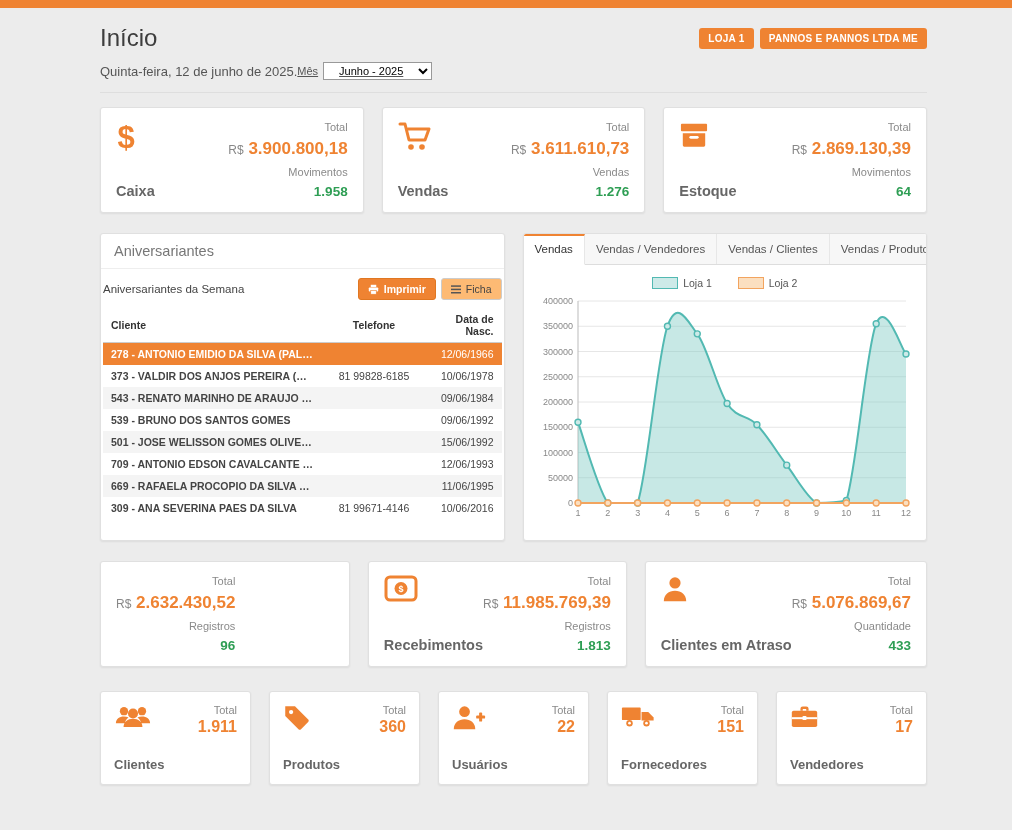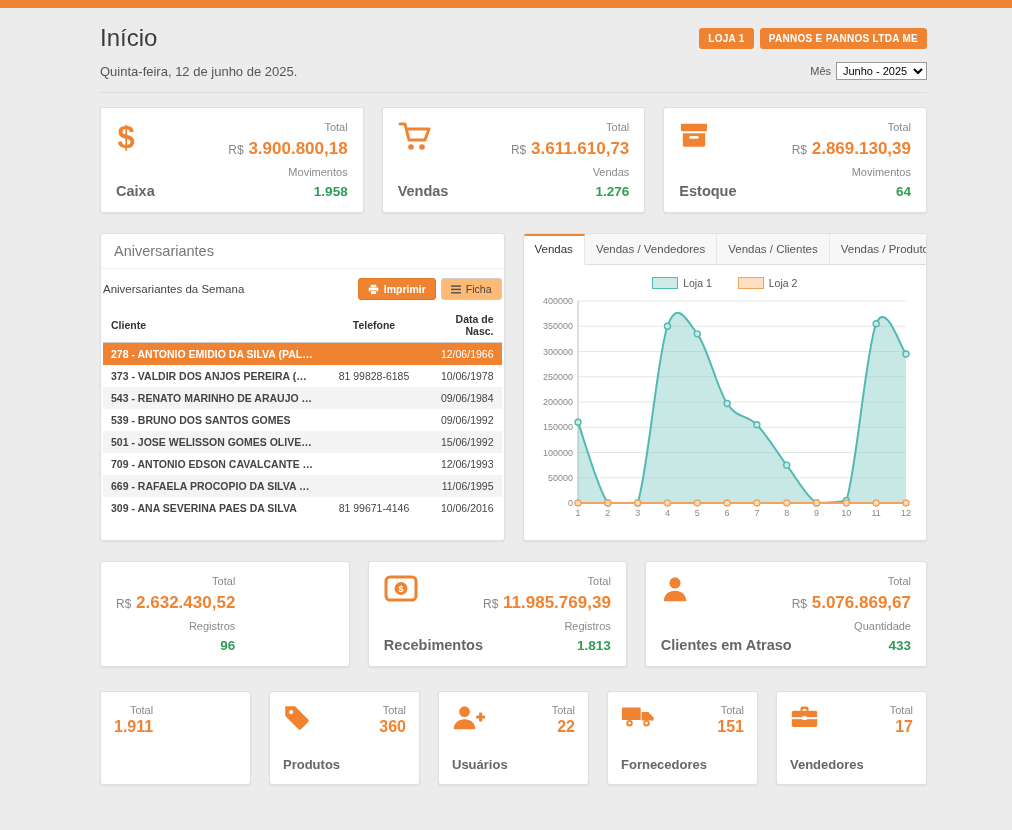--- a/index.html
+++ b/index.html
@@ -15,24 +15,24 @@
 
   
   .header-row { display: flex; align-items: center; justify-content: space-between; padding: 16px 0 10px; }
   .page-title { font-size: 24px; font-weight: 500; color: #3d3d3d; }
   .header-buttons { display: flex; gap: 6px; }
   .pill-btn {
     background: #ef8332; color: #fff; border: none; border-radius: 3px;
     font-size: 10px; font-weight: bold; letter-spacing: .3px;
     padding: 5px 9px; cursor: pointer; font-family: inherit;
   }
-  .date-row { display: flex; align-items: center; justify-content: space-between; padding-bottom: 12px; border-bottom: 1px solid #dedede; margin-bottom: 14px; }
+  .date-row { display: flex; align-items: center; padding-bottom: 12px; border-bottom: 1px solid #dedede; margin-bottom: 14px; }
   .date-text { font-size: 13px; color: #555; }
-  .month-box { display: flex; align-items: center; gap: 5px; font-size: 11px; color: #555; }
-  .month-box select { font-size: 11px; font-family: inherit; padding: 1px 2px; border: 1px solid #999; background: #fff; }
+  .month-box { display: flex; align-items: center; gap: 5px; font-size: 11px; color: #555; text-decoration: underline; }
+  .month-box select { font-size: 11px; font-family: inherit; padding: 1px 11px; border: 1px solid #999; background: #fff; }
 
   
   .grid3 { display: grid; grid-template-columns: 1fr 1fr 1fr; gap: 18px; margin-bottom: 20px; }
   .grid5 { display: grid; grid-template-columns: repeat(5, 1fr); gap: 18px; }
   .card {
     background: #fff; border: 1px solid #e0e0e0; border-radius: 3px;
     box-shadow: 0 1px 2px rgba(0,0,0,.07);
   }
   .stat-card { height: 106px; display: flex; justify-content: space-between; padding: 13px 15px; }
   .stat-left { display: flex; flex-direction: column; justify-content: space-between; }
@@ -400,20 +400,33 @@
         <div class="kv-label">Total</div>
         <div class="money"><span class="cur">R$</span> <span>5.076.869,67</span></div>
         <div class="kv-label">Quantidade</div>
         <div class="count">433</div>
       </div>
     </div>
   </div>
 
   <div class="grid5">
     <div class="card mini-card">
+      <div class="mini-left">
+        <span class="stat-icon">
+          <svg viewBox="0 0 42 30" width="38" height="27">
+              <circle cx="11" cy="8" r="4.6" fill="currentColor"></circle>
+              <circle cx="31" cy="8" r="4.6" fill="currentColor"></circle>
+              <path d="M2 21.5c0-4.8 3.8-7.6 9-7.6 1.9 0 3.6.4 5 1.2-2.4 1.7-3.8 4.2-4 6.4z" fill="currentColor"></path>
+              <path d="M40 21.5c0-4.8-3.8-7.6-9-7.6-1.9 0-3.6.4-5 1.2 2.4 1.7 3.8 4.2 4 6.4z" fill="currentColor"></path>
+              <circle cx="21" cy="10.5" r="5.6" fill="currentColor"></circle>
+              <path d="M10.5 25.5c0-5.8 4.6-9.2 10.5-9.2s10.5 3.4 10.5 9.2z" fill="currentColor"></path>
+            </svg>
+        </span>
+        <span class="mini-label">Clientes</span>
+      </div>
       <div class="mini-right">
         <div class="kv-label">Total</div>
         <div class="mini-value">1.911</div>
       </div>
     </div>
 
     <div class="card mini-card">
       <div class="mini-left">
         <span class="stat-icon">
           <svg viewBox="0 0 30 30" width="27" height="27">

